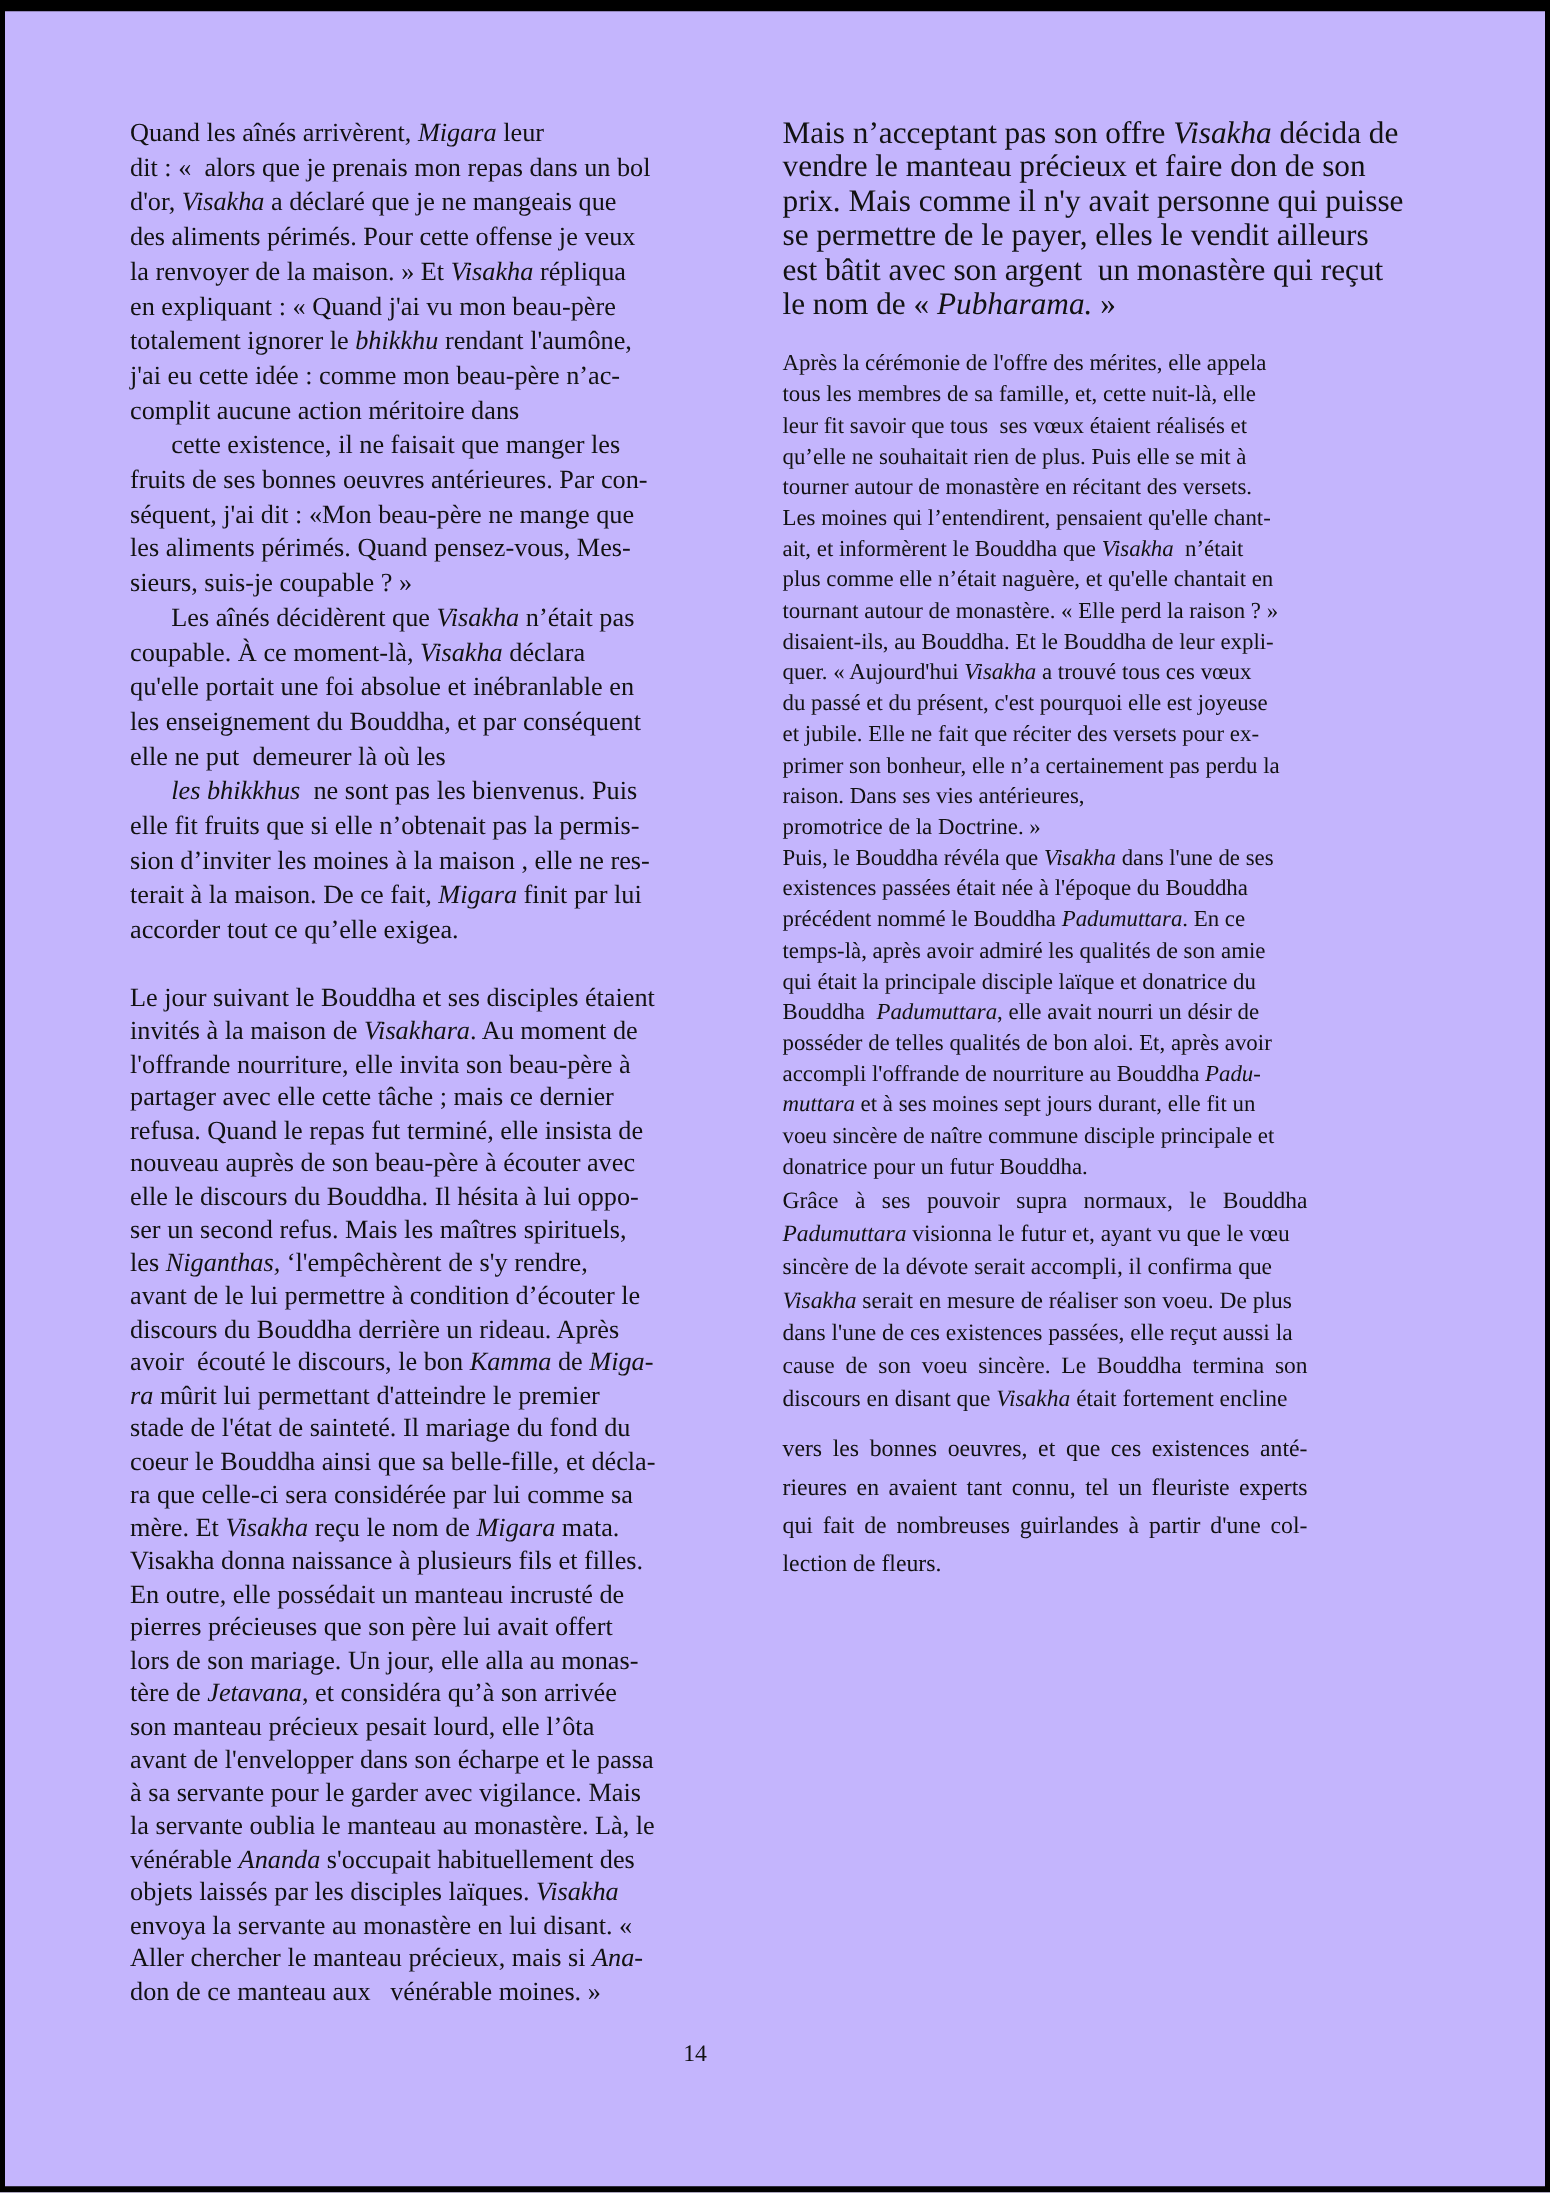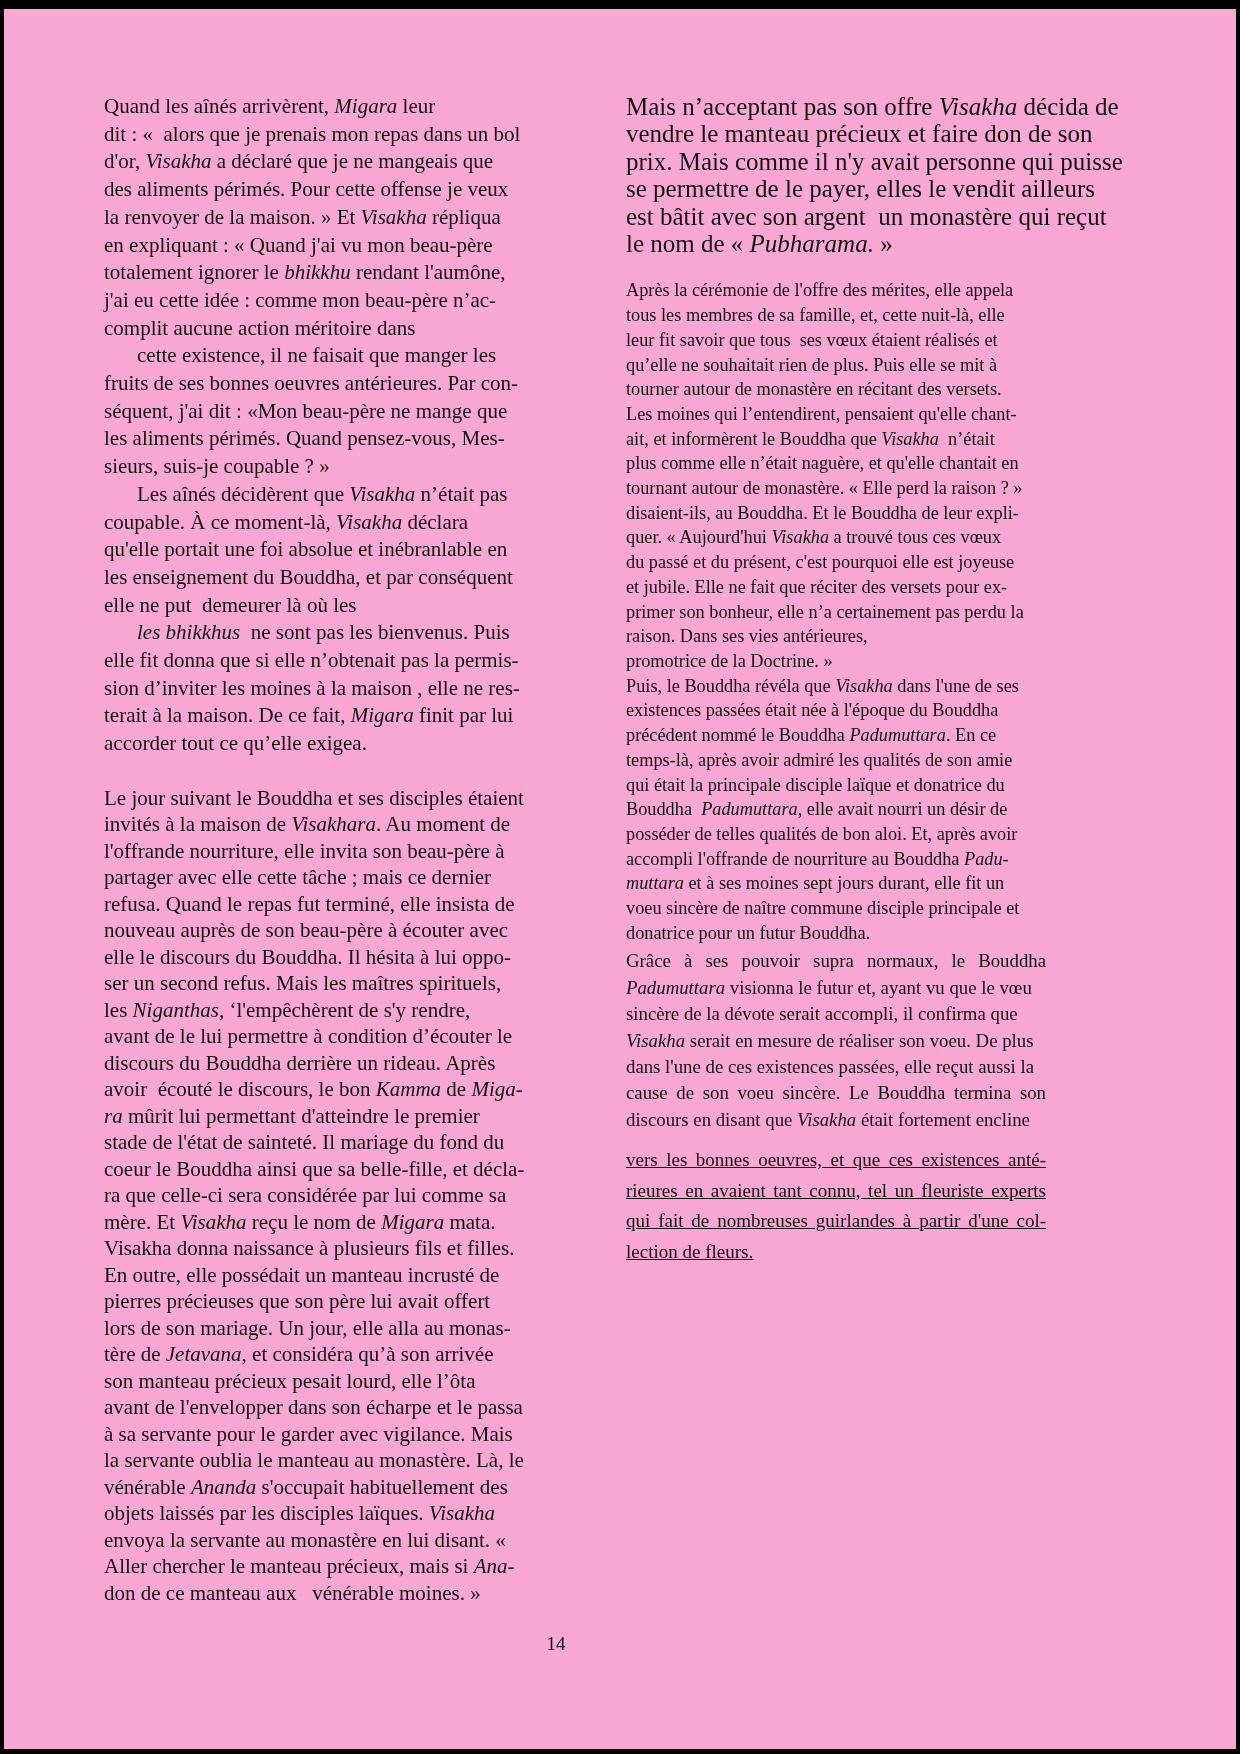--- a/index.html
+++ b/index.html
@@ -1,38 +1,38 @@
 <!DOCTYPE html>
 <html><head>
 <meta charset="utf-8">
 <style>
   html,body{margin:0;padding:0;background:#ffffff;}
   .page{
     position:relative;
     width:1240px;height:1754px;
     box-sizing:border-box;
-    background:#f9a8d4;
+    background:#c4b5fd;
     border-top:9px solid #000;
     border-left:4px solid #000;
     border-right:4px solid #000;
     border-bottom:5px solid #000;
     font-family:"Liberation Serif", serif;
     color:#121212;
     overflow:hidden;
   }
   .content{position:absolute;top:84px;left:100px;display:flex;}
   .col-left{width:514px;}
   .col-right{width:420px;margin-left:8px;}
   .line{white-space:nowrap;}
   .b-l1 .line{font-size:21px;line-height:27.7px;}
   .b-l2 .line{font-size:21px;line-height:26.5px;}
   .b-r1 .line{font-size:25px;line-height:27.4px;font-family:Liberation Serif, serif;}
   .b-r2 .line{font-size:18.3px;line-height:24.7px;}
   .b-r2b .line{font-size:18.8px;line-height:26.4px;}
-  .b-r3 .line{font-size:19px;line-height:30.6px;text-decoration:underline;}
+  .b-r3 .line{font-size:19px;line-height:30.6px;}
   .b-l2{margin-top:27px;}
   .b-r2{margin-top:21px;}
   .b-r2b{margin-top:3px;}
   .b-r3{margin-top:12px;}
   .line.indent{text-indent:33px;}
   .line.just{white-space:normal;text-align:justify;text-align-last:justify;}
   .footer{
     position:absolute;top:1624px;left:0;width:1104px;
     text-align:center;font-size:19px;color:#121212;
   }
@@ -57,21 +57,21 @@
           <div class="line">fruits de ses bonnes oeuvres antérieures. Par con-</div>
           <div class="line">séquent, j'ai dit : «Mon beau-père ne mange que</div>
           <div class="line">les aliments périmés. Quand pensez-vous, Mes-</div>
           <div class="line">sieurs, suis-je coupable ? »</div>
           <div class="line indent">Les aînés décidèrent que <i>Visakha</i> n’était pas</div>
           <div class="line">coupable. À ce moment-là, <i>Visakha</i> déclara</div>
           <div class="line">qu'elle portait une foi absolue et inébranlable en</div>
           <div class="line">les enseignement du Bouddha, et par conséquent</div>
           <div class="line">elle ne put &nbsp;demeurer là où les</div>
           <div class="line indent"><i>les bhikkhus</i> &nbsp;ne sont pas les bienvenus. Puis</div>
-          <div class="line">elle fit donna que si elle n’obtenait pas la permis-</div>
+          <div class="line">elle fit fruits que si elle n’obtenait pas la permis-</div>
           <div class="line">sion d’inviter les moines à la maison , elle ne res-</div>
           <div class="line">terait à la maison. De ce fait, <i>Migara</i> finit par lui</div>
           <div class="line">accorder tout ce qu’elle exigea.</div>
         </div>
         <div class="b-l2">
           <div class="line">Le jour suivant le Bouddha et ses disciples étaient</div>
           <div class="line">invités à la maison de <i>Visakhara</i>. Au moment de</div>
           <div class="line">l'offrande nourriture, elle invita son beau-père à</div>
           <div class="line">partager avec elle cette tâche ; mais ce dernier</div>
           <div class="line">refusa. Quand le repas fut terminé, elle insista de</div>

